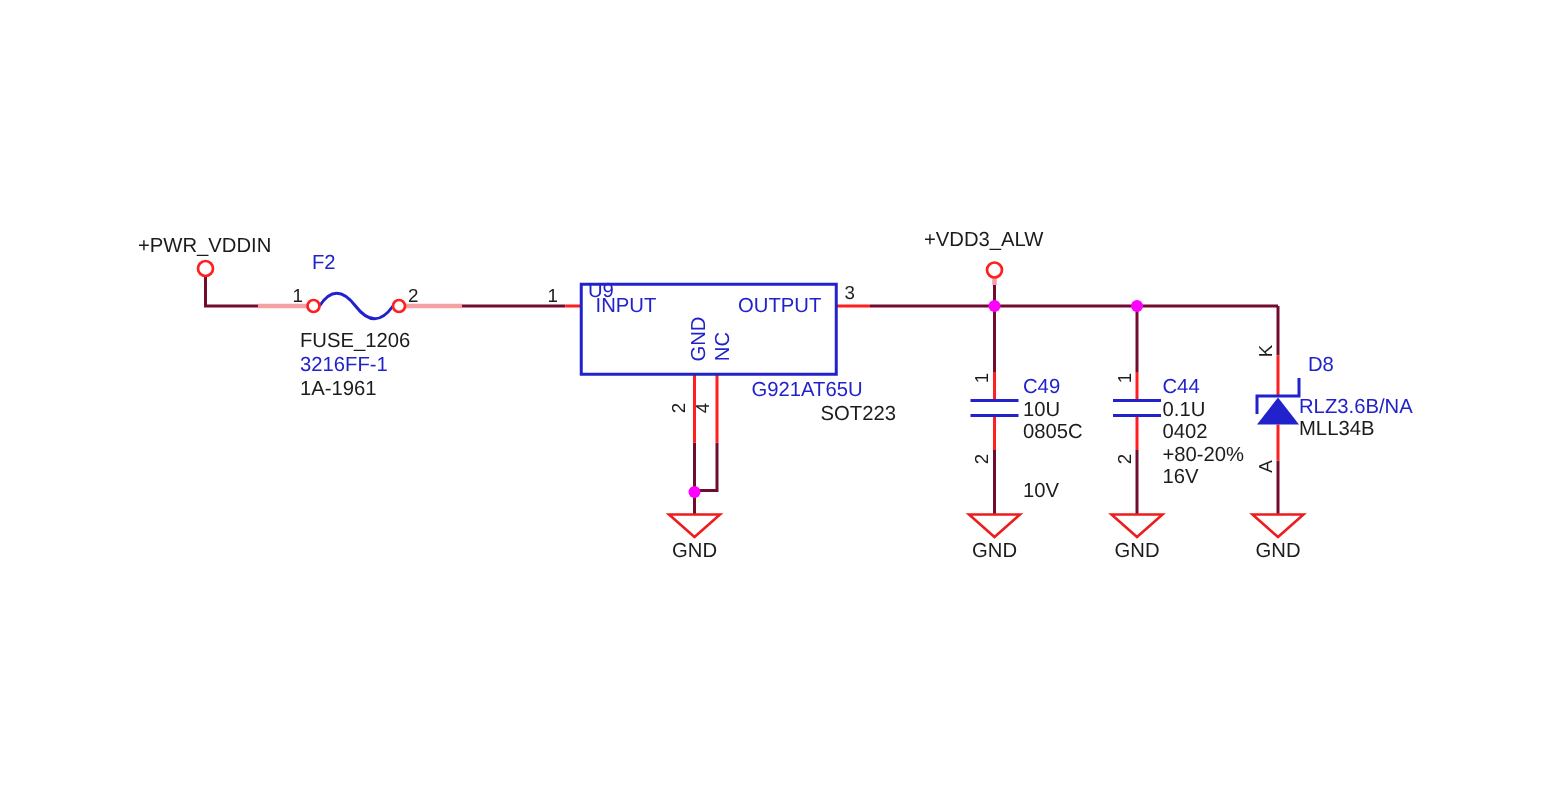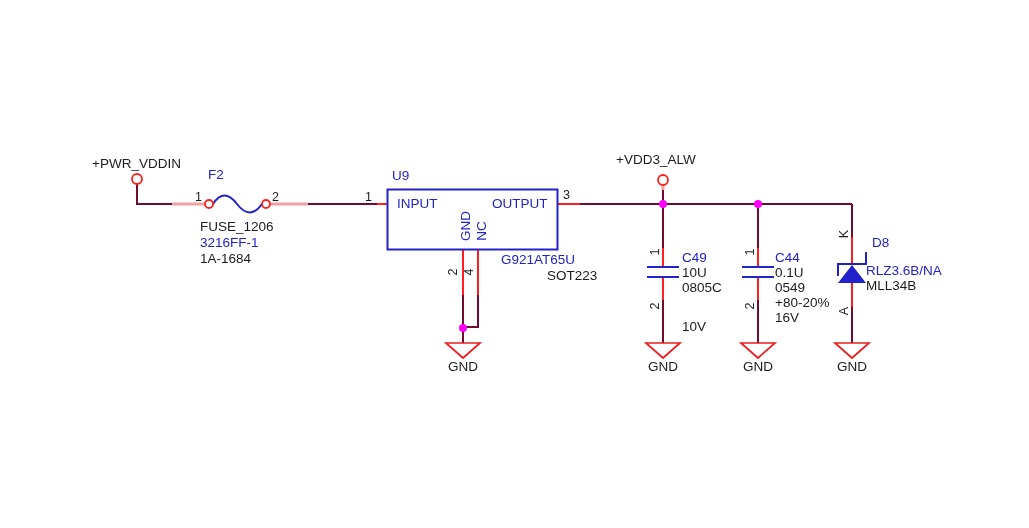--- a/index.html
+++ b/index.html
@@ -101,23 +101,23 @@
   </svg>
 
   <span class="t" style="left:92px; top:157px;">+PWR_VDDIN</span>
   <span class="t" style="left:616px; top:153px;">+VDD3_ALW</span>
 
   <span class="t blue" style="left:208px; top:168px;">F2</span>
   <span class="t pin" style="left:195px; top:191px;">1</span>
   <span class="t pin" style="left:272px; top:191px;">2</span>
   <span class="t" style="left:200px; top:220px;">FUSE_1206</span>
   <span class="t blue" style="left:200px; top:236px;">3216FF-1</span>
-  <span class="t" style="left:200px; top:252px;">1A-1684</span>
+  <span class="t" style="left:200px; top:252px;">1A-1961</span>
 
-  <span class="t blue" style="left:392px; top:169px;">U9</span>
+  <span class="t blue" style="left:392px; top:187px;">U9</span>
   <span class="t pin" style="left:365px; top:191px;">1</span>
   <span class="t pin" style="left:563px; top:189px;">3</span>
   <span class="t blue" style="left:397px; top:197px;">INPUT</span>
   <span class="t blue" style="left:492px; top:197px;">OUTPUT</span>
   <span class="t blue rot" style="left:466px; top:226px;">GND</span>
   <span class="t blue rot" style="left:482px; top:231px;">NC</span>
   <span class="t pin rot" style="left:453px; top:272px;">2</span>
   <span class="t pin rot" style="left:469px; top:272px;">4</span>
   <span class="t blue" style="left:501px; top:253px;">G921AT65U</span>
   <span class="t" style="left:501px; top:269px;margin-left:46px;">SOT223</span>
@@ -126,21 +126,21 @@
   <span class="t pin rot" style="left:655px; top:306px;">2</span>
   <span class="t blue" style="left:682px; top:251px;">C49</span>
   <span class="t" style="left:682px; top:266px;">10U</span>
   <span class="t" style="left:682px; top:281px;">0805C</span>
   <span class="t" style="left:682px; top:296px;margin-top:24px;">10V</span>
 
   <span class="t pin rot" style="left:750px; top:252px;">1</span>
   <span class="t pin rot" style="left:750px; top:306px;">2</span>
   <span class="t blue" style="left:775px; top:251px;">C44</span>
   <span class="t" style="left:775px; top:266px;">0.1U</span>
-  <span class="t" style="left:775px; top:281px;">0549</span>
+  <span class="t" style="left:775px; top:281px;">0402</span>
   <span class="t" style="left:775px; top:296px;">+80-20%</span>
   <span class="t" style="left:775px; top:311px;">16V</span>
 
   <span class="t pin rot" style="left:844px; top:234px;">K</span>
   <span class="t pin rot" style="left:844px; top:311px;">A</span>
   <span class="t blue" style="left:872px; top:236px;text-align:right;">D8</span>
   <span class="t blue" style="left:866px; top:264px;">RLZ3.6B/NA</span>
   <span class="t" style="left:866px; top:279px;">MLL34B</span>
 
   <span class="t ctr" style="left:463px; top:360px;">GND</span>

